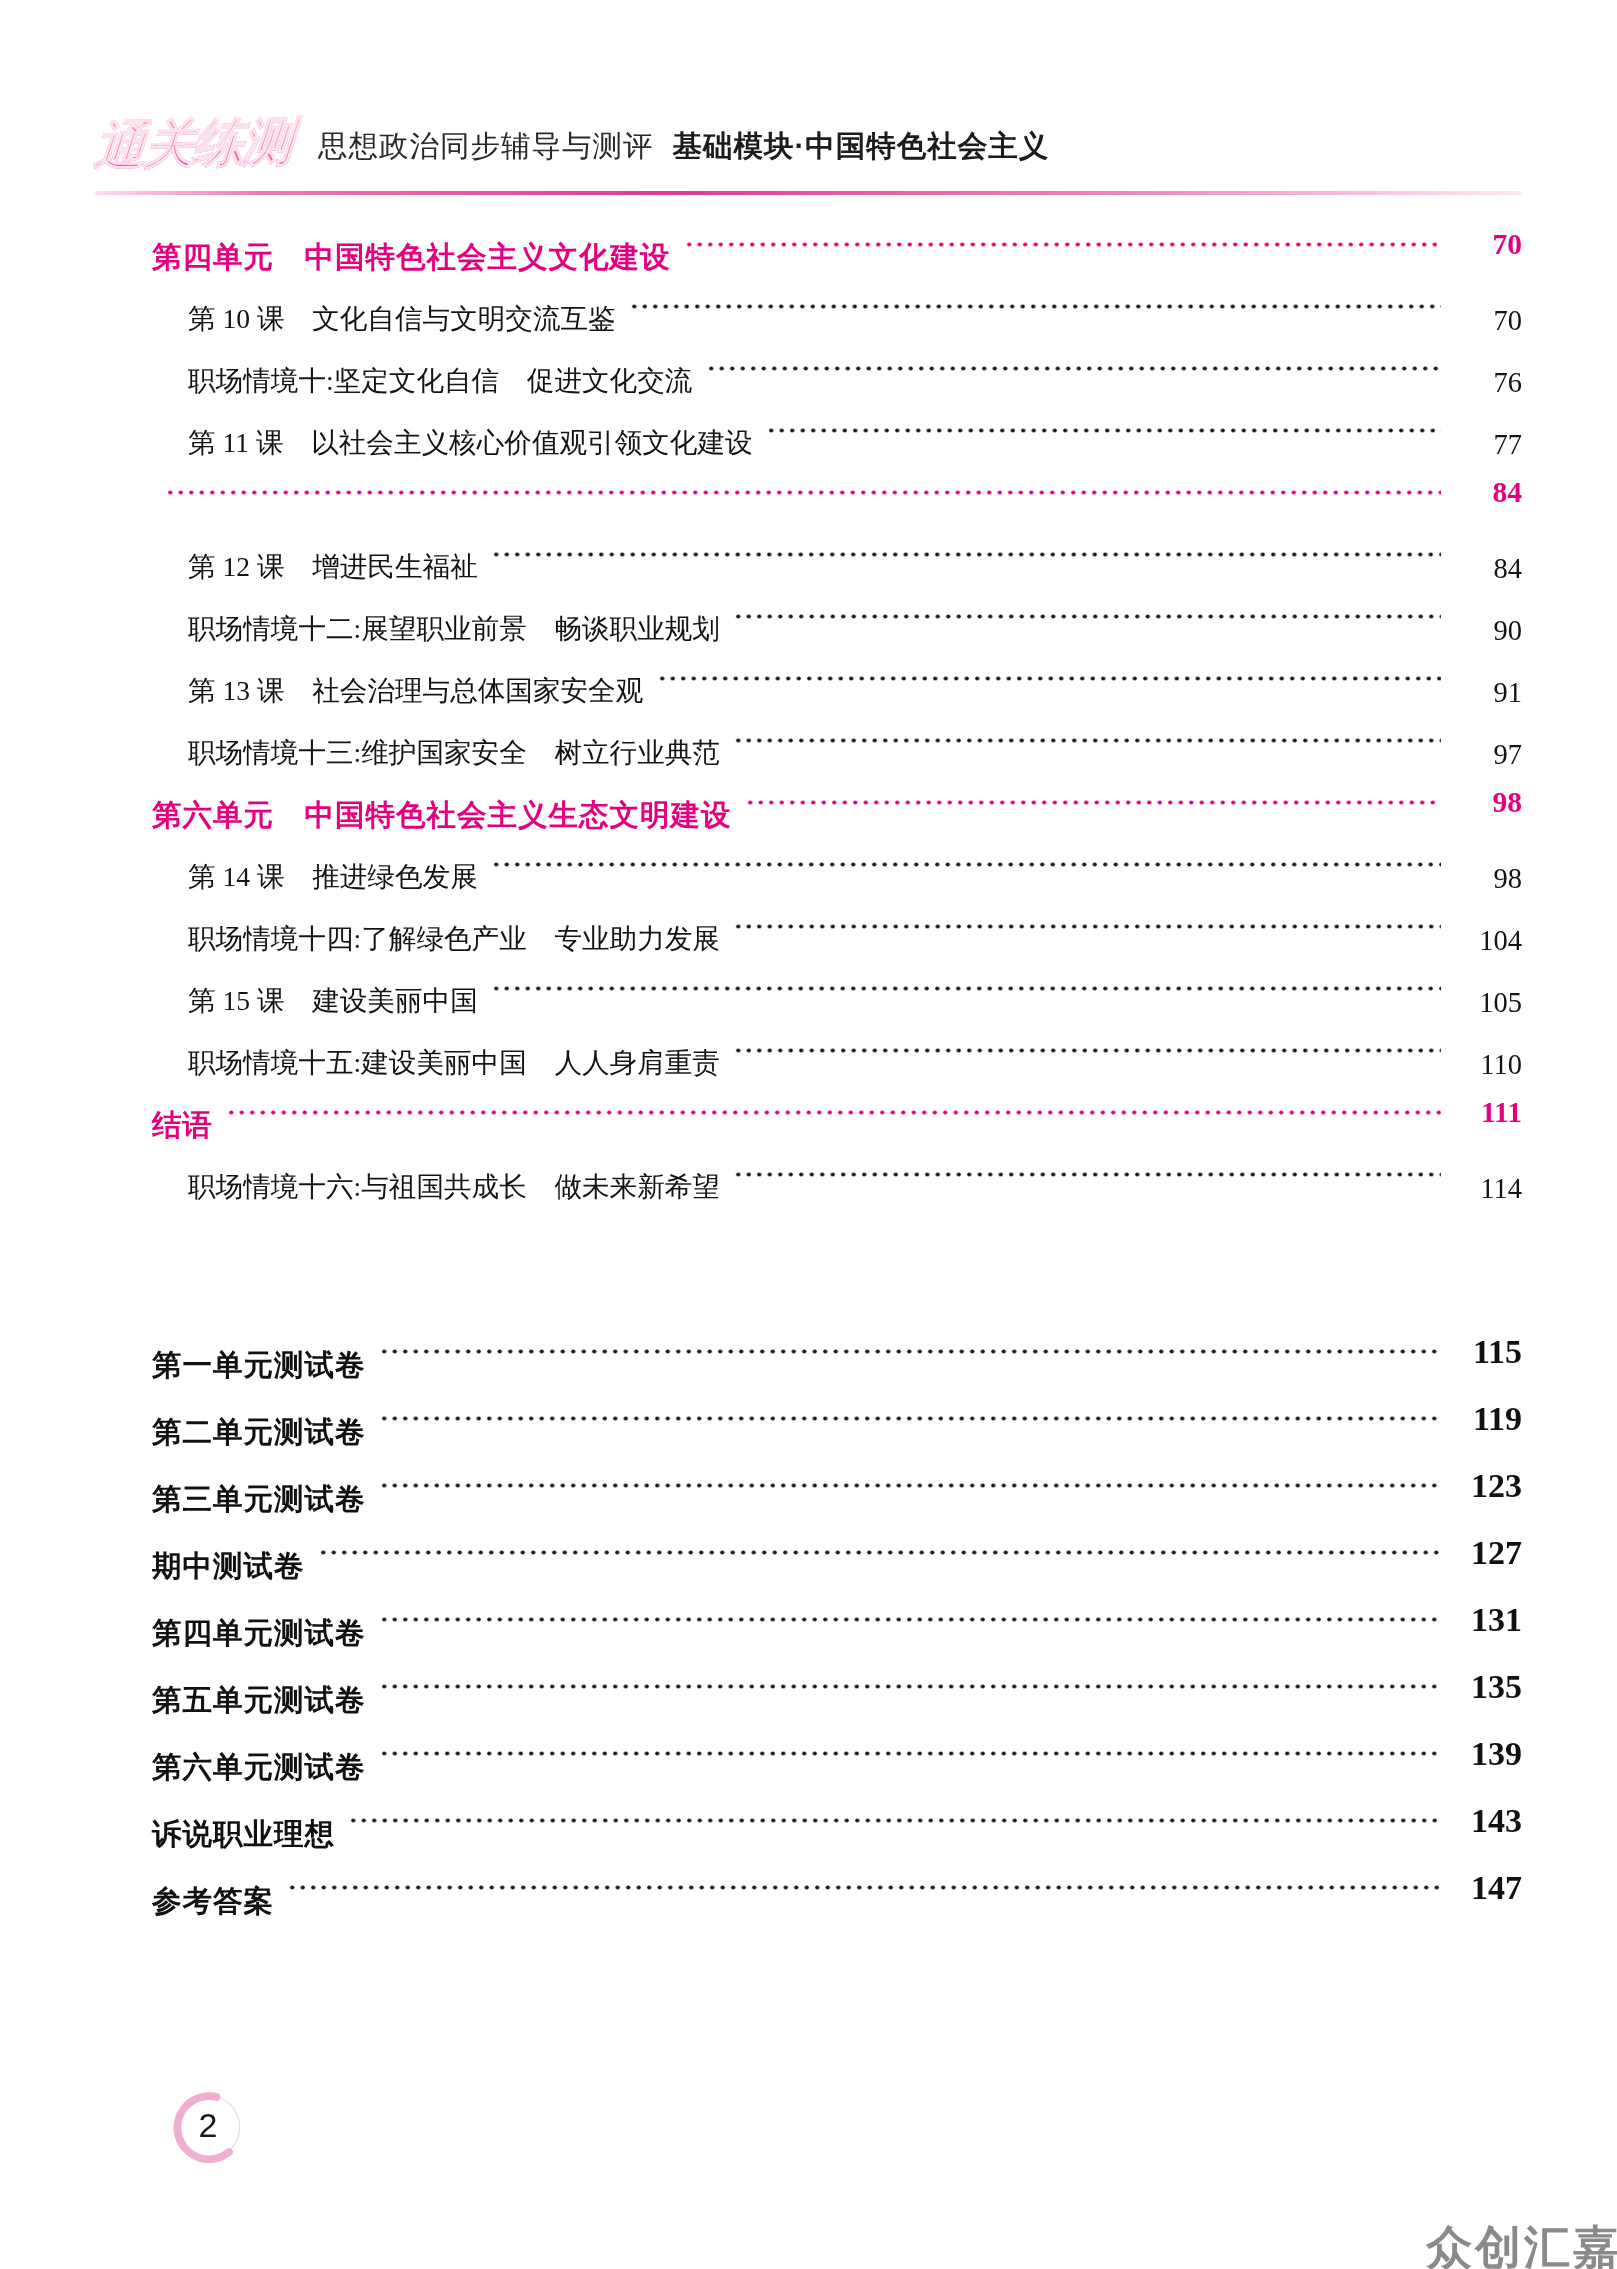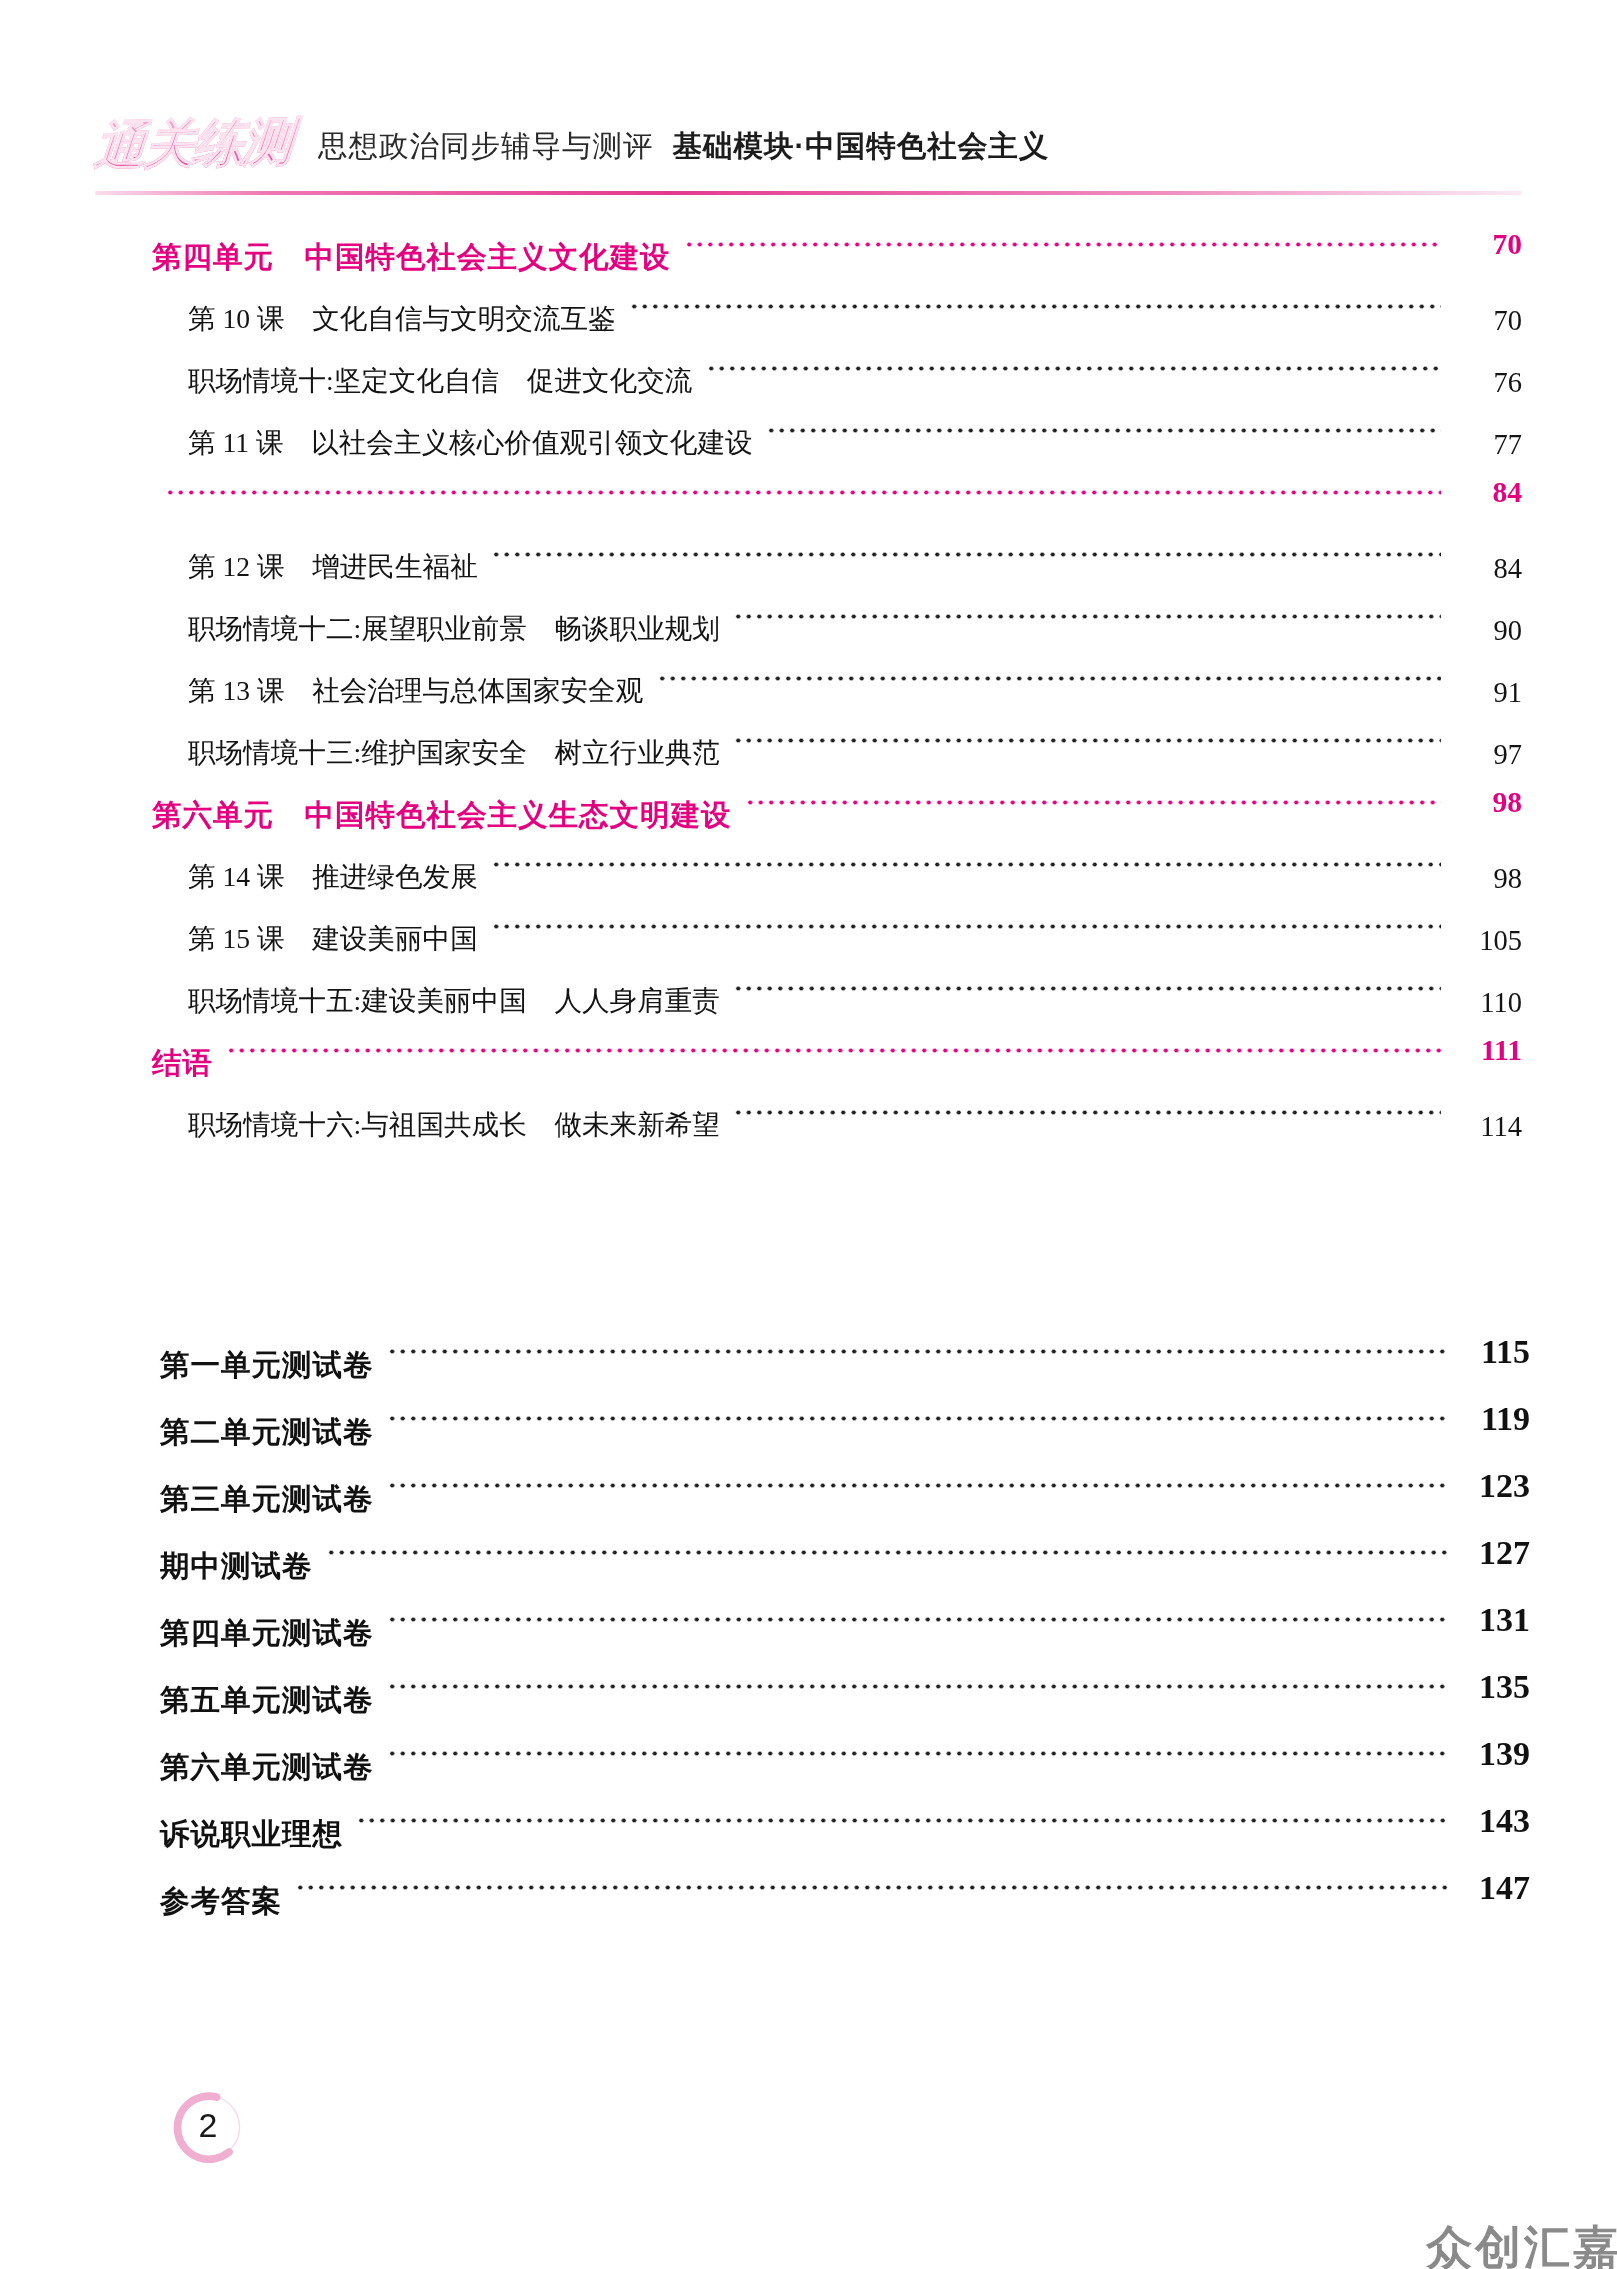--- a/index.html
+++ b/index.html
@@ -20,21 +20,21 @@
   }
   .header-series{font-size:29.5px;color:#2a2a2a;padding-bottom:7.6px;letter-spacing:1px;}
   .header-module{font-size:29.5px;color:#1c1c1c;font-weight:bold;padding-bottom:7.6px;letter-spacing:1px;}
   .header-rule{
     position:absolute;left:95px;top:191px;width:1427px;height:3.8px;
     background:linear-gradient(to right,#fbdcee 0%,#ee77b1 12%,#e43a8e 40%,#ef8fc0 75%,#fce9f4 100%);
     border-radius:1.9px;
   }
   
   .toc{position:absolute;left:152px;top:213px;width:1370px;}
-  .tests{position:absolute;left:160px;top:1318px;width:1370px;}
+  .tests{position:absolute;left:152px;top:1318px;width:1370px;}
   .row{display:flex;align-items:center;height:62px;}
   .tests .row{height:67px;}
   .lbl{white-space:nowrap;margin-top:28px;}
   .unit .lbl{
     font-family:"Liberation Sans",sans-serif;font-weight:bold;font-size:29.5px;
     color:var(--accent);letter-spacing:1px;
   }
   .course{padding-left:36px;align-items:flex-end;}
   .course .lbl{
     font-family:"Liberation Serif","DejaVu Serif",serif;font-size:27.6px;color:#141414;
@@ -130,20 +130,25 @@
         <span class="lbl">第六单元　中国特色社会主义生态文明建设</span>
         <span class="dots"></span>
         <span class="pg">98</span>
       </div>
       <div class="row course">
         <span class="lbl">第 14 课　推进绿色发展</span>
         <span class="dots"></span>
         <span class="pg">98</span>
       </div>
       <div class="row course">
+        <span class="lbl">职场情境十四:了解绿色产业　专业助力发展</span>
+        <span class="dots"></span>
+        <span class="pg">104</span>
+      </div>
+      <div class="row course">
         <span class="lbl">第 15 课　建设美丽中国</span>
         <span class="dots"></span>
         <span class="pg">105</span>
       </div>
       <div class="row course">
         <span class="lbl">职场情境十五:建设美丽中国　人人身肩重责</span>
         <span class="dots"></span>
         <span class="pg">110</span>
       </div>
       <div class="row unit">

